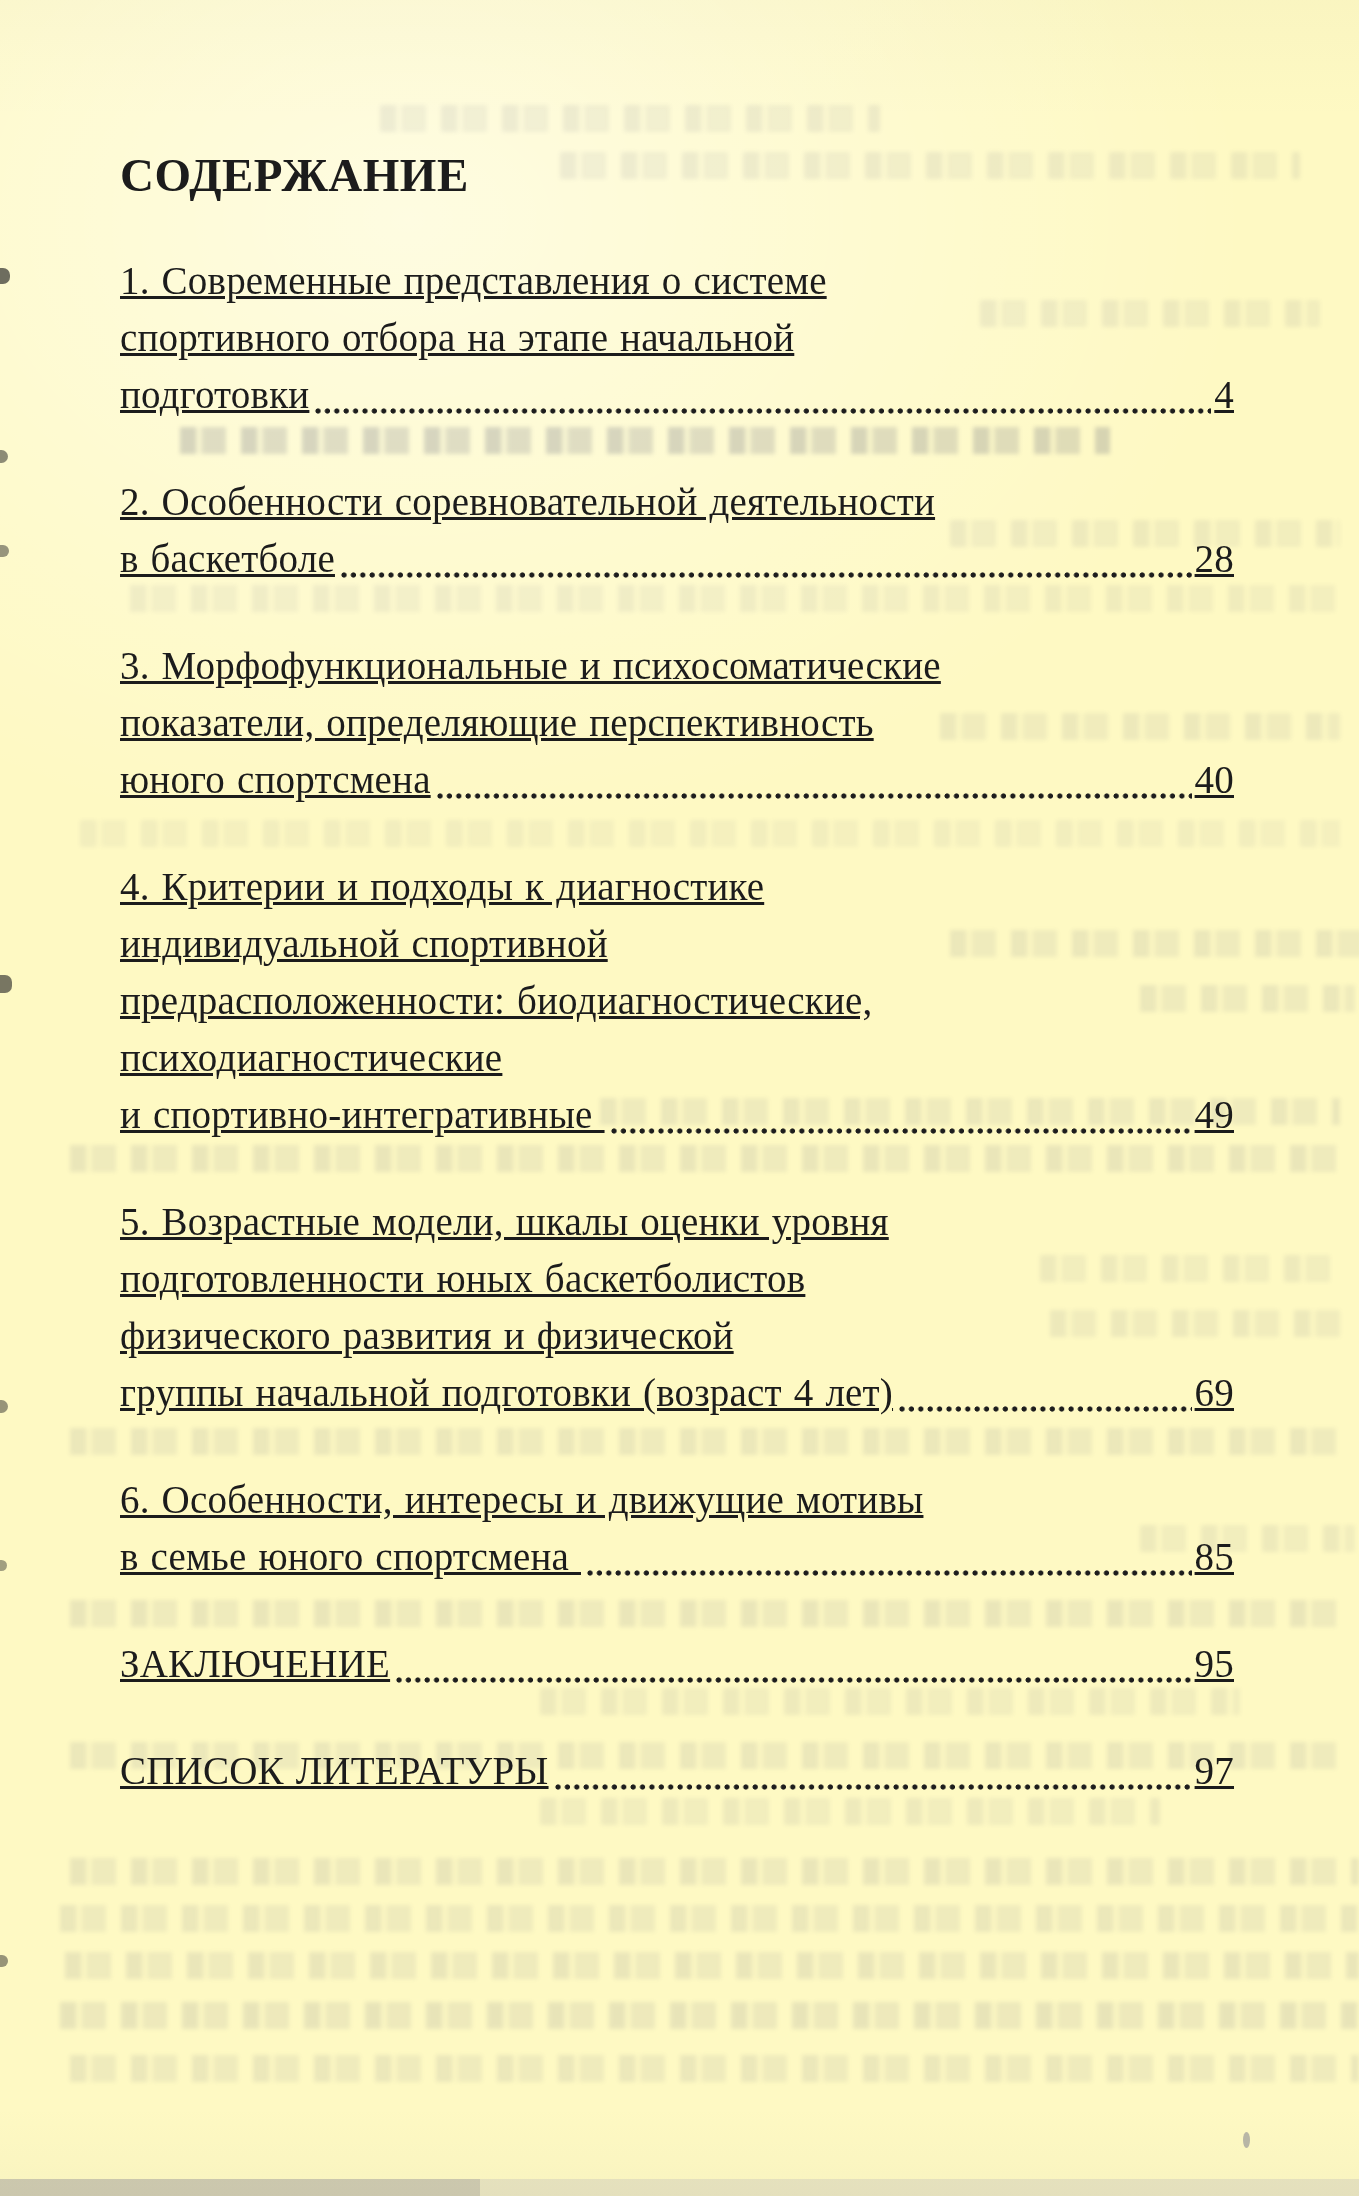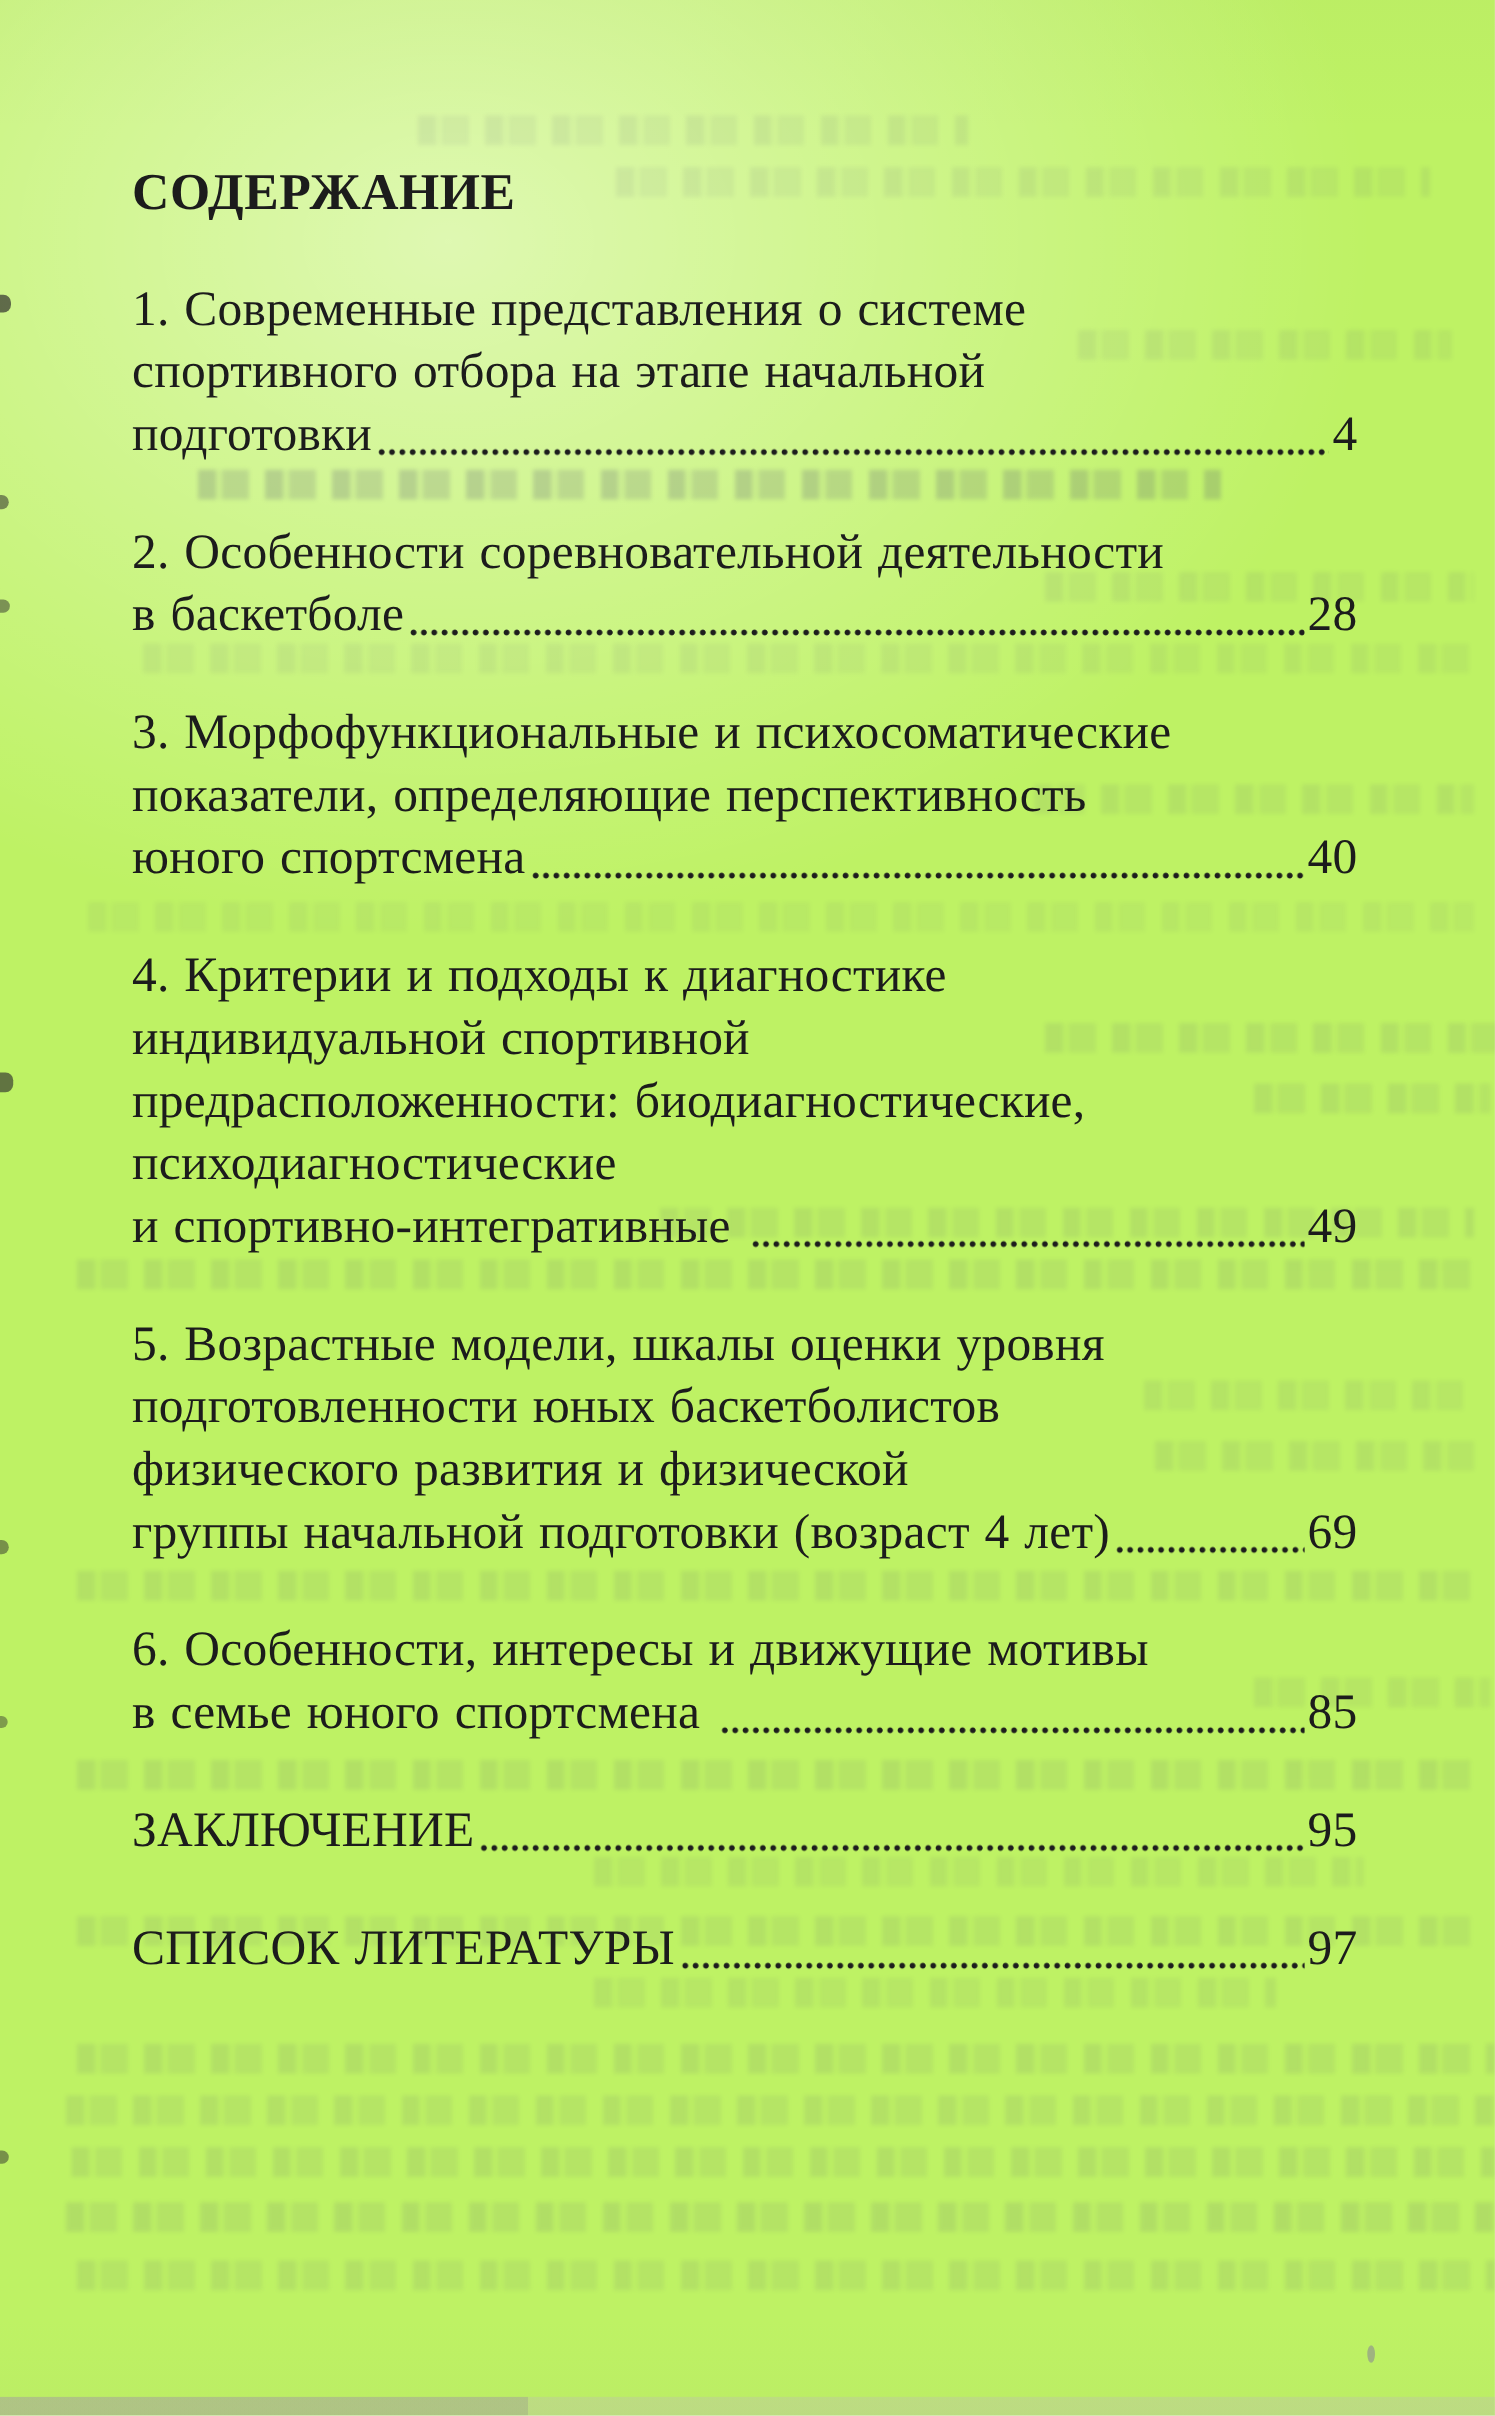--- a/index.html
+++ b/index.html
@@ -1,20 +1,20 @@
 <!DOCTYPE html>
 <html><head>
 <meta charset="utf-8">
 <style>
   html, body { margin: 0; padding: 0; background: #e9e7e4; }
   .page {
     position: relative;
     width: 1359px;
     height: 2196px;
-    background: #bef264;
+    background: #fef9c3;
     overflow: hidden;
     font-family: "Liberation Serif", "DejaVu Serif", serif;
     color: #1c1c1c;
   }
   
   .page::before {
     content: "";
     position: absolute; inset: 0;
     background:
       radial-gradient(ellipse 1200px 900px at 30% 10%, rgba(255,255,255,.5), rgba(0,0,0,0) 70%),
@@ -32,24 +32,25 @@
   .title {
     margin: 0 0 52px 0;
     font-size: 47px;
     font-weight: bold;
     line-height: 50px;
     letter-spacing: 0.5px;
   }
   .entry { margin-bottom: 50px; }
   .entry .line,
   .entry .leader-row {
-    font-size: 45px;
+    font-size: 39px;
     line-height: 57px;
     letter-spacing: 0.2px;
     word-spacing: 2px;
+    text-decoration: underline;
   }
   .leader-row { display: flex; align-items: flex-end; justify-content: center; }
   .leader-row .txt { white-space: pre; flex: 0 0 auto; }
   .leader-row .leader {
     flex: 1 1 auto;
     height: 8px;
     margin: 0 3px 8px 5px;
     background-image: radial-gradient(circle at 4px 4px, #1d1d1d 2.2px, rgba(0,0,0,0) 3px);
     background-size: 9.4px 8px;
     background-repeat: repeat-x;

